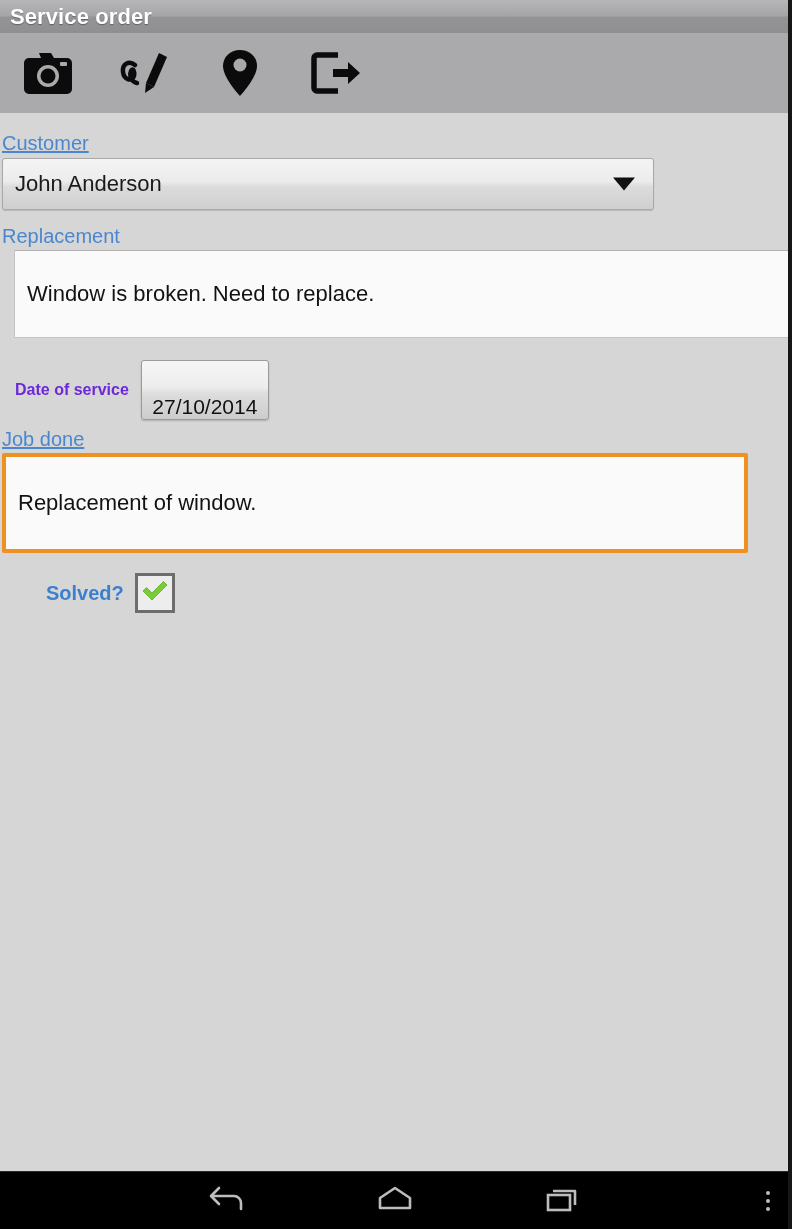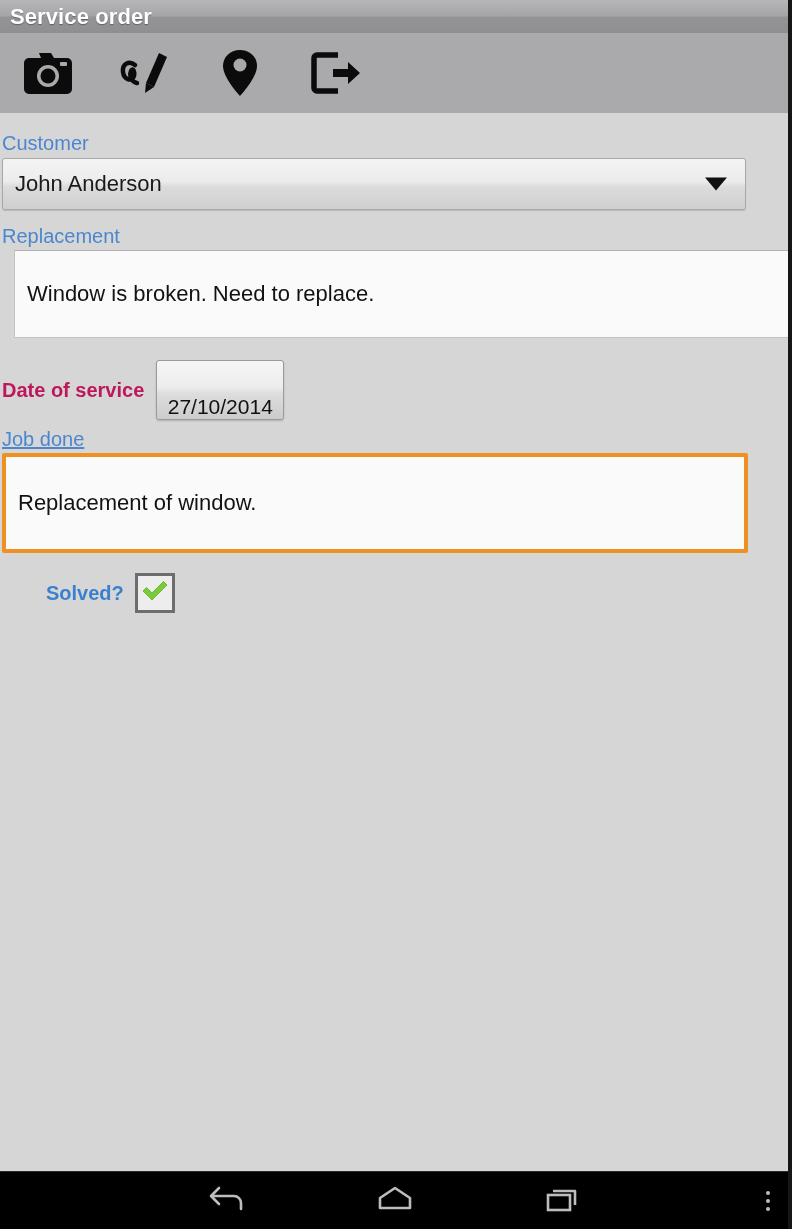--- a/index.html
+++ b/index.html
@@ -68,30 +68,30 @@
     background: #d6d6d6;
   }
 
   .label {
     color: #4a87cf;
     font-size: 20px;
     line-height: 24px;
     padding-left: 2px;
   }
 
-  .lbl-customer { position: absolute; top: 18px; left: 0; }
+  .lbl-customer { position: absolute; top: 18px; left: 0; text-decoration: underline; }
   .lbl-description { position: absolute; top: 111px; left: 0; }
   .lbl-jobdone { position: absolute; top: 314px; left: 0; text-decoration: underline; }
 
   
   #spinner {
     position: absolute;
     top: 45px;
     left: 2px;
-    width: 744px;
+    width: 652px;
     height: 52px;
     border: 1px solid #a8a8a8;
     border-radius: 3px;
     background: linear-gradient(to bottom, #f4f4f4 0%, #ececec 45%, #dcdcdc 55%, #cfcfcf 100%);
     box-shadow: 0 1px 1px rgba(0,0,0,0.14);
     display: flex;
     align-items: center;
   }
   #spinner-value {
     font-size: 22px;
@@ -132,24 +132,24 @@
   #date-row {
     position: absolute;
     top: 248px;
     left: 0;
     width: 782px;
     height: 58px;
     display: flex;
     align-items: center;
   }
   #lbl-date {
-    font-size: 20px;
+    font-size: 16px;
     font-weight: bold;
-    color: #be185d;
-    padding-left: 2px;
+    color: #6d28d9;
+    padding-left: 15px;
   }
   #date-button {
     margin-left: 12px;
     min-width: 128px;
     height: 60px;
     border: 1px solid #9a9a9a;
     border-radius: 3px;
     background: linear-gradient(to bottom, #f6f6f6 0%, #ededed 45%, #dddddd 56%, #cccccc 100%);
     box-shadow: 0 1px 2px rgba(0,0,0,0.18);
     display: flex;

